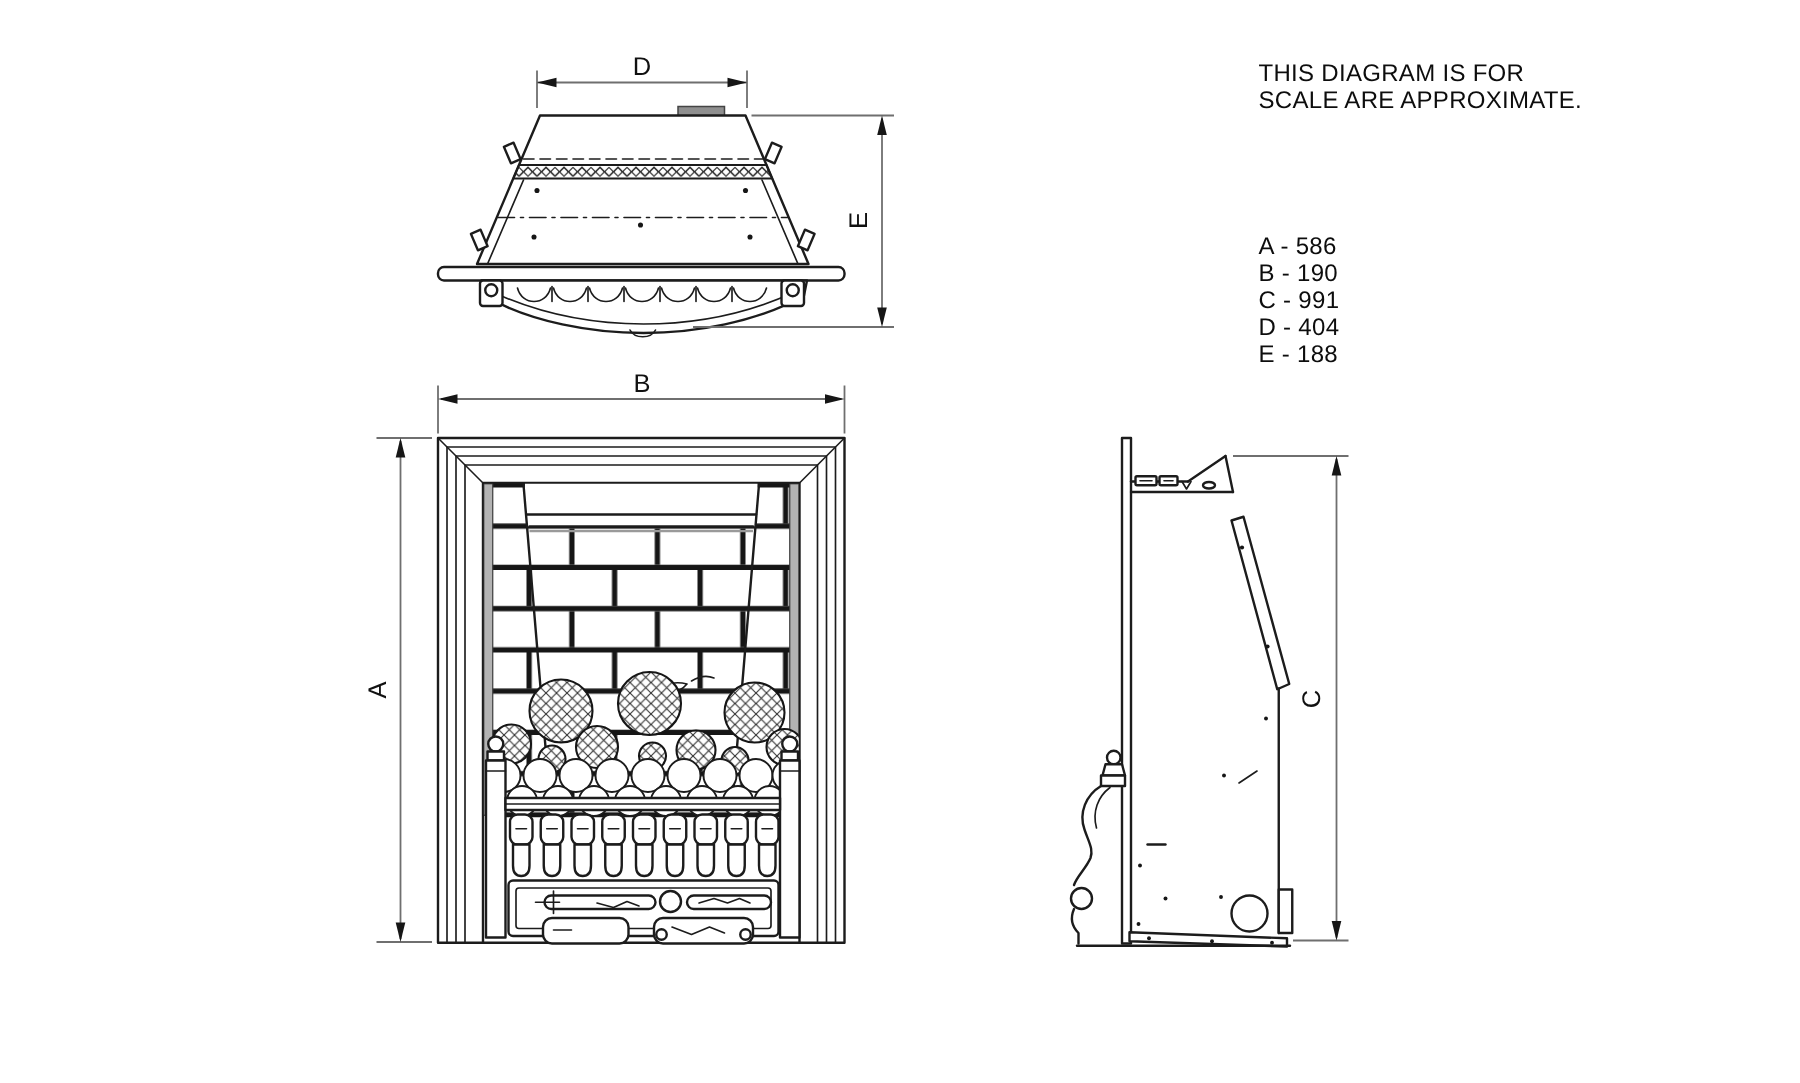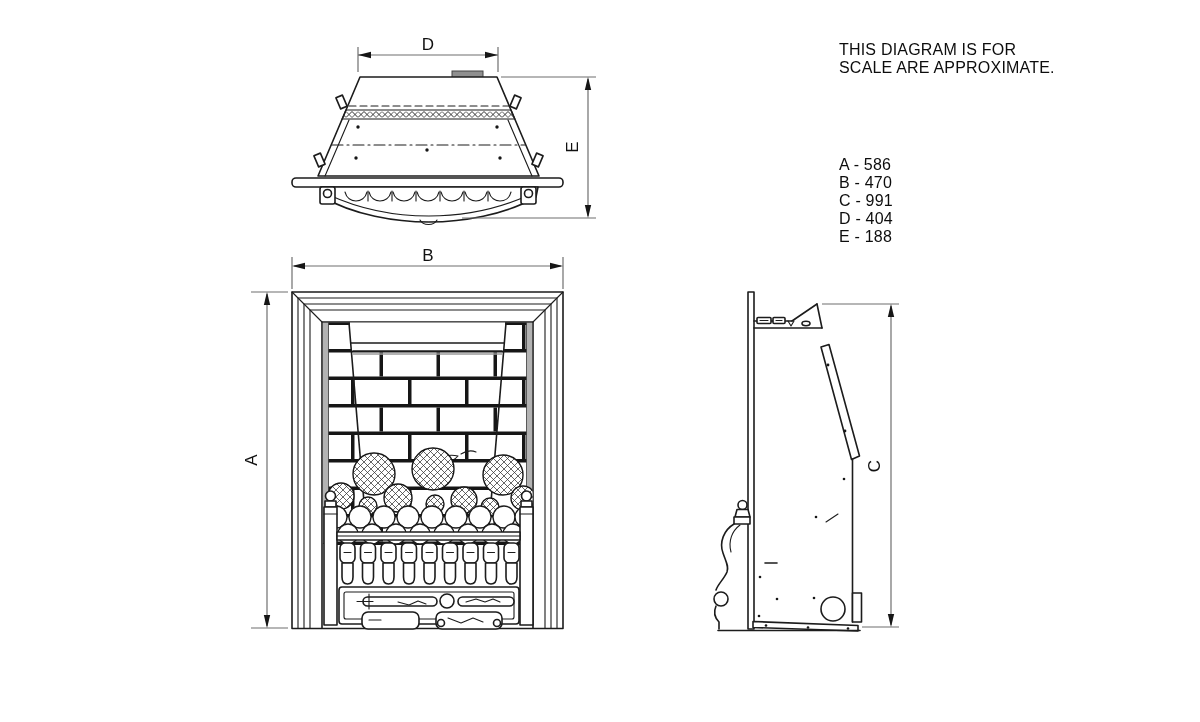--- a/index.html
+++ b/index.html
@@ -292,19 +292,19 @@
   </g>
 </svg>
 
 <div class="note">
   <span>THIS DIAGRAM IS FOR</span>
   <span>SCALE ARE APPROXIMATE.</span>
 </div>
 
 <div class="dim-list">
   <div>A - 586</div>
-  <div>B - 470</div>
+  <div>B - 190</div>
   <div>C - 991</div>
   <div>D - 404</div>
   <div>E - 188</div>
 </div>
 
 </div>
 
 </body></html>

